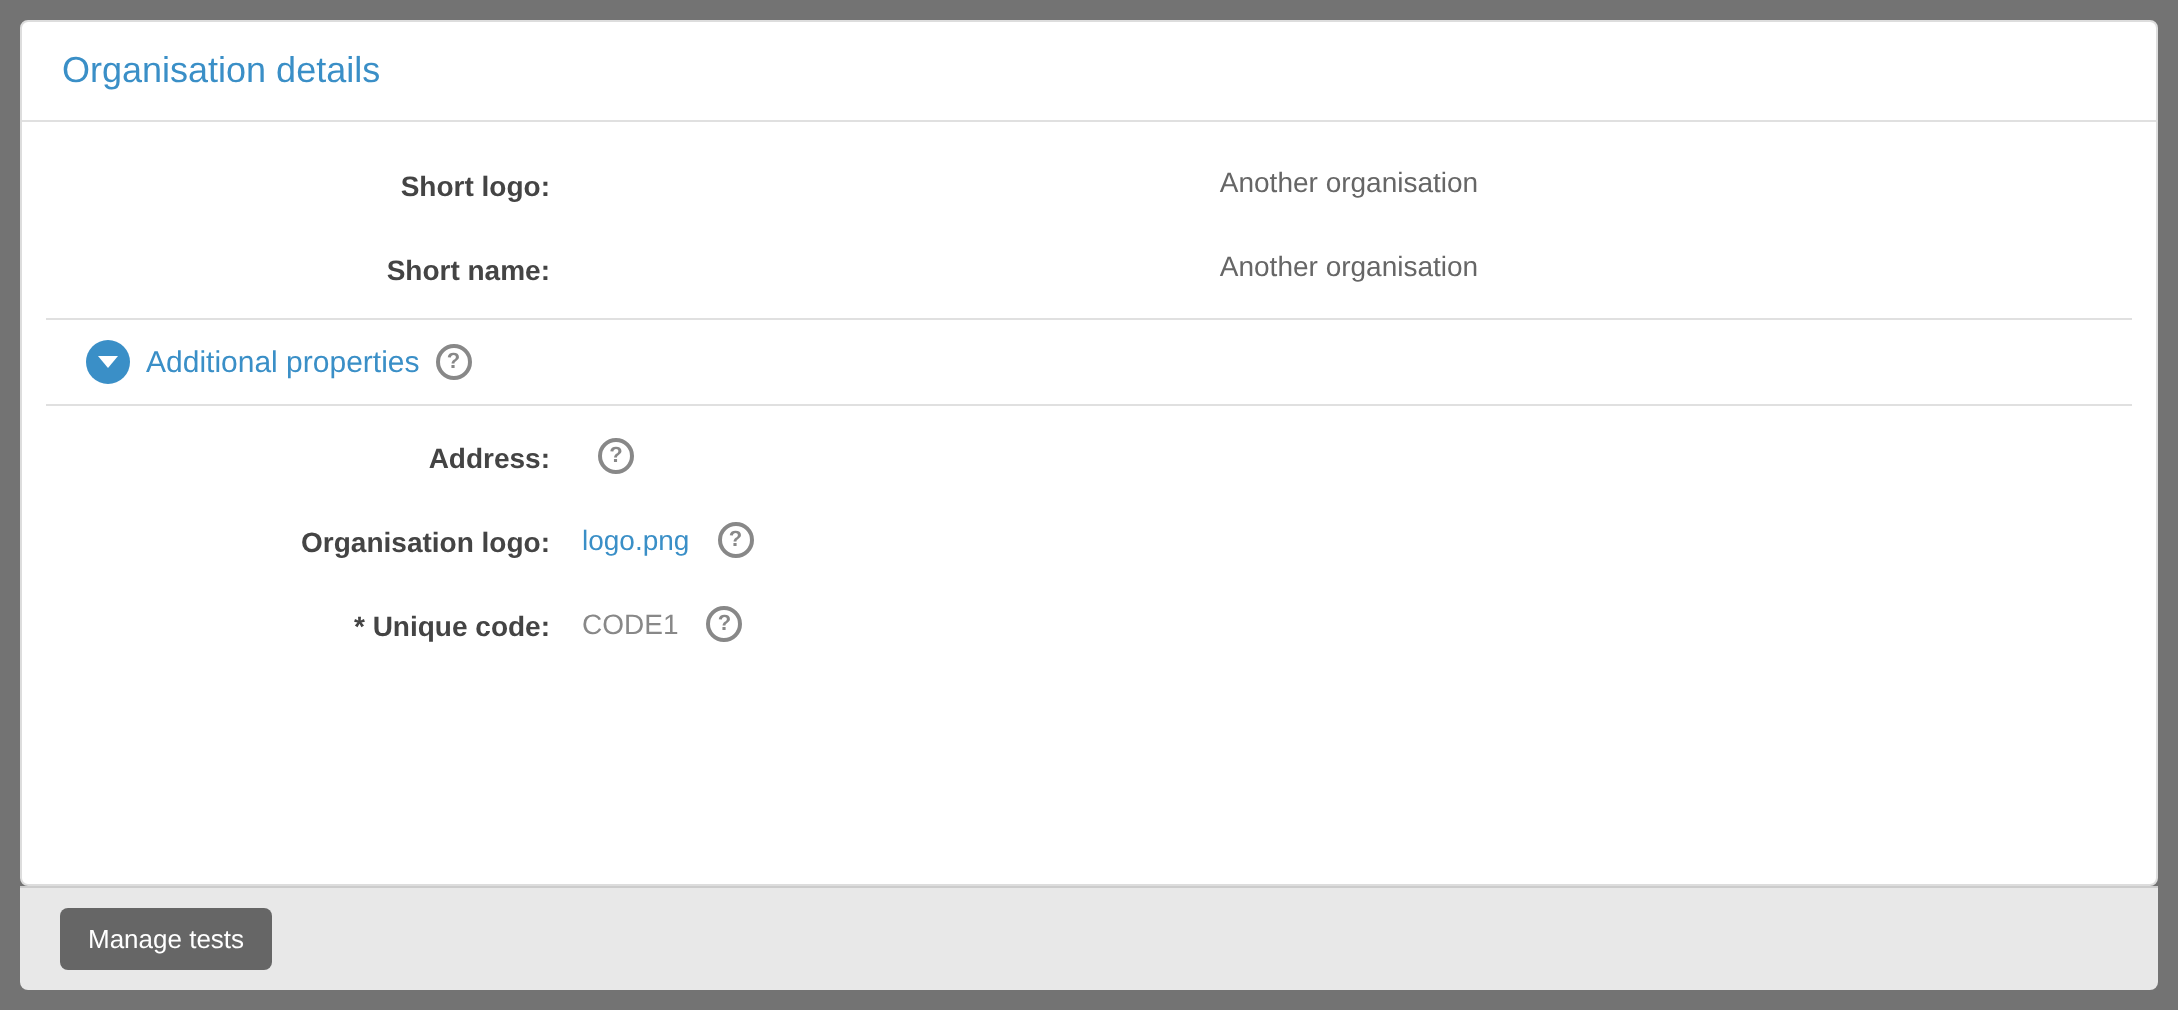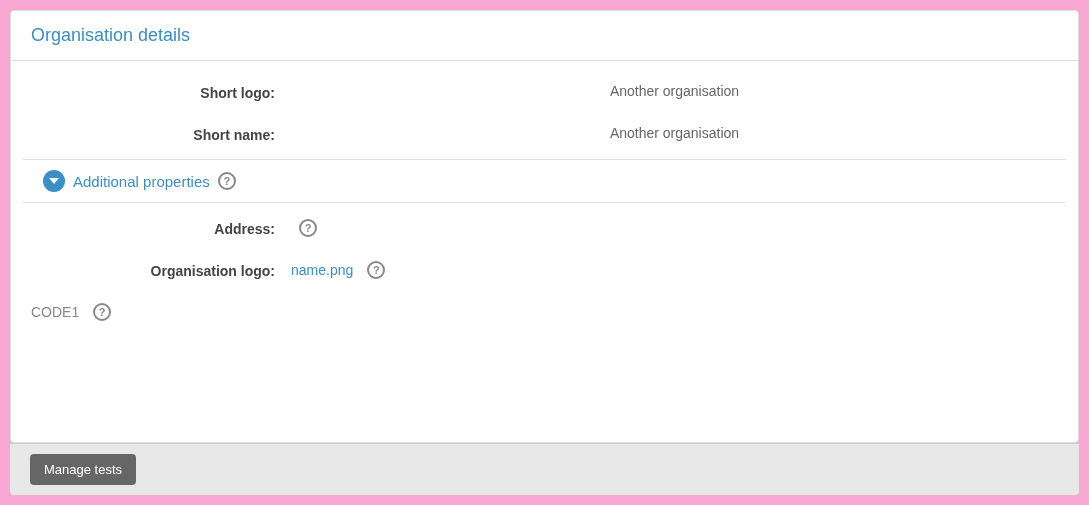--- a/index.html
+++ b/index.html
@@ -14,21 +14,21 @@
       background: #f0f0f0;
       display: flex;
       justify-content: center;
       align-items: center;
       min-height: 100vh;
     }
 
     .page-wrapper {
       width: 1089px;
       height: 505px;
-      background: #f9a8d4;
+      background: #737373;
       display: flex;
       flex-direction: column;
     }
 
     .card {
       background: #ffffff;
       border: 1px solid #ddd;
       border-radius: 4px;
       margin: 10px 10px 0 10px;
       flex: 1;
@@ -192,26 +192,27 @@
       <div class="field-row">
         <div class="field-label">Address:</div>
         <div class="field-value field-inline">
           <span class="help-icon">?</span>
         </div>
       </div>
 
       <div class="field-row">
         <div class="field-label">Organisation logo:</div>
         <div class="field-value field-inline">
-          <a class="logo-link">name.png</a>
+          <a class="logo-link">logo.png</a>
           <span class="help-icon">?</span>
         </div>
       </div>
 
       <div class="field-row">
+        <div class="field-label">* Unique code:</div>
         <div class="field-value field-inline">
           <span class="unique-code">CODE1</span>
           <span class="help-icon">?</span>
         </div>
       </div>
 
     </div>
   </div>
 
   <div class="footer-bar">

